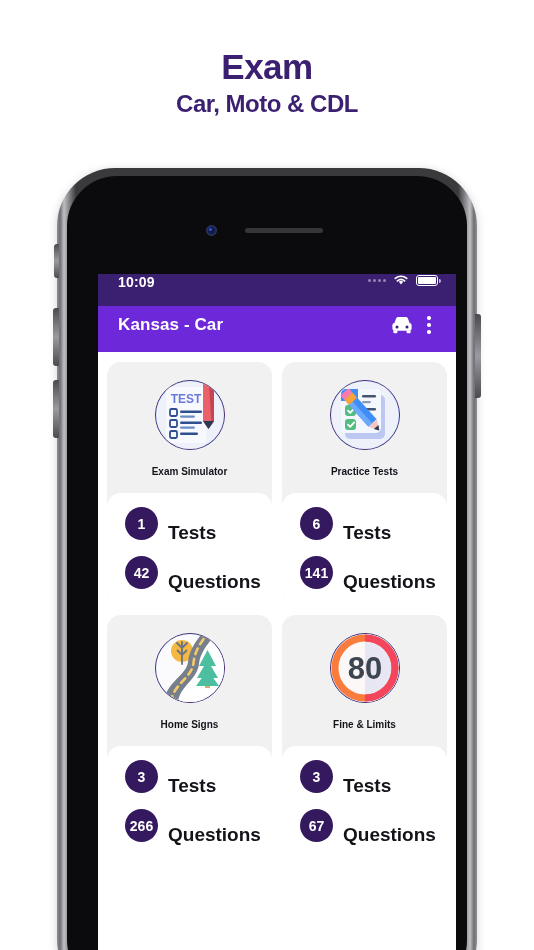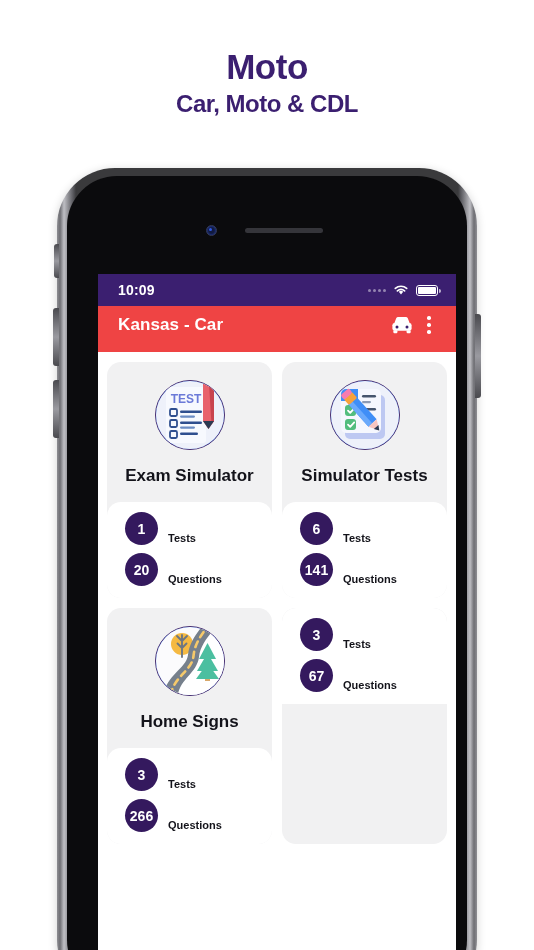--- a/index.html
+++ b/index.html
@@ -123,21 +123,21 @@
     width: 6px; height: 84px;
     border-radius: 0 3px 3px 0;
     background: linear-gradient(to bottom,#4a4a4f,#9a9aa0,#4a4a4f);
   }
 
   
   .status-bar {
     height: 32px;
     background: #3b1f70;
     display: flex;
-    align-items: center;
+    align-items: flex-start;
     justify-content: space-between;
     padding: 0 18px 0 20px;
     box-sizing: border-box;
   }
   .status-time {
     color: #ffffff;
     font-size: 14px;
     font-weight: bold;
     letter-spacing: 0.2px;
   }
@@ -172,21 +172,21 @@
   .battery i {
     display: block;
     width: 100%; height: 100%;
     background: #ffffff;
     border-radius: 1px;
   }
 
   
   .app-bar {
     height: 46px;
-    background: #ef4444;
+    background: #6d28d9;
     display: flex;
     align-items: center;
     padding: 0 14px 8px 20px;
     box-sizing: border-box;
   }
   .app-title {
     color: #ffffff;
     font-size: 17px;
     font-weight: bold;
     flex: 1;
@@ -233,21 +233,21 @@
     width: 70px; height: 70px;
     border-radius: 50%;
     border: 1.6px solid #4b3070;
     background: #3b82f6;
     overflow: hidden;
     position: relative;
     box-sizing: border-box;
   }
   .card-label {
     margin-top: 16px;
-    font-size: 17px;
+    font-size: 10px;
     font-weight: bold;
     color: #13131a;
     text-align: left;
   }
   .card-stats {
     background: #ffffff;
     border-radius: 14px 14px 0 0;
     padding: 10px 0 12px 18px;
     display: flex;
     flex-direction: column;
@@ -264,31 +264,31 @@
     background: #34195e;
     color: #ffffff;
     font-size: 14px;
     font-weight: bold;
     display: flex;
     align-items: center;
     justify-content: center;
     flex: 0 0 auto;
   }
   .stat-text {
-    font-size: 11px;
+    font-size: 19px;
     font-weight: bold;
     color: #13131a;
     margin-top: 19px;
   }
 </style>
 </head>
 <body>
 
 <div class="page-heading">
-  <span class="heading-line1">Moto</span>
+  <span class="heading-line1">Exam</span>
   <span class="heading-line2">Car, Moto &amp; CDL</span>
 </div>
 
 <div class="phone-wrap">
   <div class="phone-body"></div>
   <div class="btn-silent"></div>
   <div class="btn-vol-up"></div>
   <div class="btn-vol-down"></div>
   <div class="btn-power"></div>
 
@@ -361,21 +361,21 @@
               </svg>
             </div>
             <div class="card-label">Exam Simulator</div>
           </div>
           <div class="card-stats">
             <div class="stat-row">
               <span class="stat-badge">1</span>
               <span class="stat-text">Tests</span>
             </div>
             <div class="stat-row">
-              <span class="stat-badge">20</span>
+              <span class="stat-badge">42</span>
               <span class="stat-text">Questions</span>
             </div>
           </div>
         </div>
 
         <div class="card">
           <div class="card-top">
             <div class="card-icon">
               <svg width="68" height="68" viewBox="0 0 68 68">
                 <rect x="0" y="0" width="68" height="68" fill="#eef1fa"></rect>
@@ -392,21 +392,21 @@
                 <g transform="rotate(-42 40 38)">
                   <rect x="33" y="12" width="11" height="30" fill="#3f8ef7"></rect>
                   <rect x="33" y="12" width="5" height="30" fill="#6aa9fb"></rect>
                   <rect x="33" y="5" width="11" height="8" rx="1.5" fill="#f7a23b"></rect>
                   <rect x="33" y="0" width="11" height="6" rx="2" fill="#f77bb0"></rect>
                   <path d="M33 42 H44 L38.5 52 Z" fill="#f7c5c0"></path>
                   <path d="M35.4 47.4 L38.5 52 L41.6 47.4 Z" fill="#2b3a52"></path>
                 </g>
               </svg>
             </div>
-            <div class="card-label">Simulator Tests</div>
+            <div class="card-label">Practice Tests</div>
           </div>
           <div class="card-stats">
             <div class="stat-row">
               <span class="stat-badge">6</span>
               <span class="stat-text">Tests</span>
             </div>
             <div class="stat-row">
               <span class="stat-badge">141</span>
               <span class="stat-text">Questions</span>
             </div>
@@ -437,20 +437,34 @@
               <span class="stat-text">Tests</span>
             </div>
             <div class="stat-row">
               <span class="stat-badge">266</span>
               <span class="stat-text">Questions</span>
             </div>
           </div>
         </div>
 
         <div class="card">
+          <div class="card-top">
+            <div class="card-icon">
+              <svg width="68" height="68" viewBox="0 0 68 68">
+                <rect x="0" y="0" width="68" height="68" fill="#fdf8f8"></rect>
+                <rect x="34" y="0" width="34" height="68" fill="#e7e6f2"></rect>
+                <circle cx="34" cy="34" r="30" fill="none" stroke="#f97c3c" stroke-width="7"></circle>
+                <path d="M34 4 A30 30 0 0 1 34 64" fill="none" stroke="#f4455c" stroke-width="7"></path>
+                <circle cx="34" cy="34" r="24" fill="#fdf8f8"></circle>
+                <path d="M34 10 A24 24 0 0 1 34 58 Z" fill="#e7e6f2"></path>
+                <text x="34" y="45" font-family="Liberation Sans, sans-serif" font-size="31" font-weight="bold" fill="#3c4552" text-anchor="middle">80</text>
+              </svg>
+            </div>
+            <div class="card-label">Fine &amp; Limits</div>
+          </div>
           <div class="card-stats">
             <div class="stat-row">
               <span class="stat-badge">3</span>
               <span class="stat-text">Tests</span>
             </div>
             <div class="stat-row">
               <span class="stat-badge">67</span>
               <span class="stat-text">Questions</span>
             </div>
           </div>

